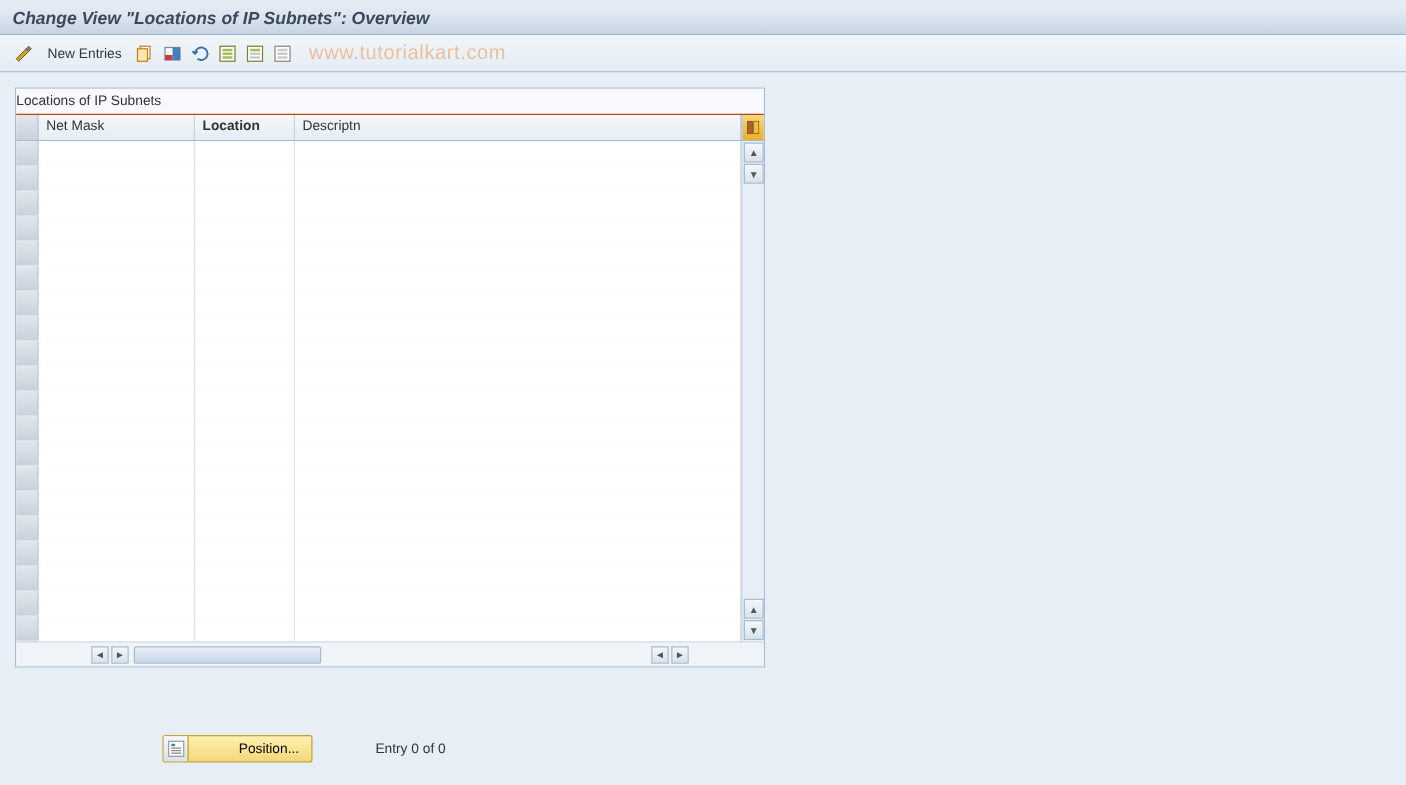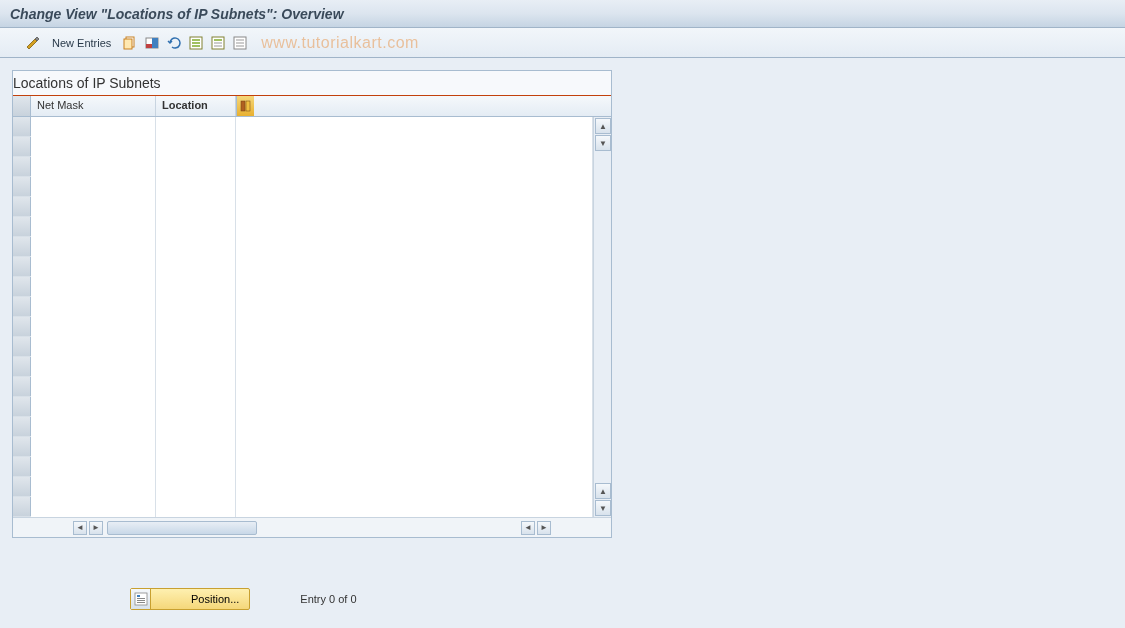--- a/index.html
+++ b/index.html
@@ -19,21 +19,21 @@
     }
     .title-text {
       font-style: italic;
       font-weight: bold;
       font-size: 14px;
       color: #3a4a5a;
     }
     .toolbar {
       background: linear-gradient(to bottom, #f2f6fa 0%, #e4ecf4 100%);
       border-bottom: 1px solid #a0b4c8;
-      padding: 4px 24px;
+      padding: 4px 10px;
       height: 30px;
       display: flex;
       align-items: center;
       gap: 4px;
     }
     .tb-icon {
       width: 18px;
       height: 18px;
       display: inline-flex;
       align-items: center;
@@ -63,21 +63,21 @@
       position: relative;
     }
     .panel {
       background: #f7f9fc;
       border: 1px solid #a8bcd0;
       width: 600px;
       position: relative;
     }
     .panel-title {
       padding: 4px 0;
-      font-size: 14px;
+      font-size: 11px;
       color: #333;
       background: #f7f9fc;
     }
     .grid-container {
       position: relative;
       border-top: 1px solid #c2410c;
     }
     .grid-header {
       display: flex;
       background: linear-gradient(to bottom, #f5f8fb, #e4ecf4);
@@ -285,20 +285,21 @@
 </div>
 
 <div class="content-area">
   <div class="panel">
     <div class="panel-title">Locations of IP Subnets</div>
     <div class="grid-container">
       <div class="grid-header">
         <div class="grid-header-sel"></div>
         <div class="grid-header-cell col-netmask">Net Mask</div>
         <div class="grid-header-cell col-location">Location</div>
+        <div class="grid-header-cell col-descriptn">Descriptn</div>
         <div class="grid-header-end">
           <svg width="12" height="12">
               <rect x="1" y="1" width="4" height="10" fill="#b06020" stroke="#704010" stroke-width="0.5"></rect>
               <rect x="6" y="1" width="4" height="10" fill="#f0c040" stroke="#704010" stroke-width="0.5"></rect>
             </svg>
         </div>
       </div>
       <div class="grid-body">
         <div class="grid-rows" id="grid-rows">
             <div class="grid-row">

